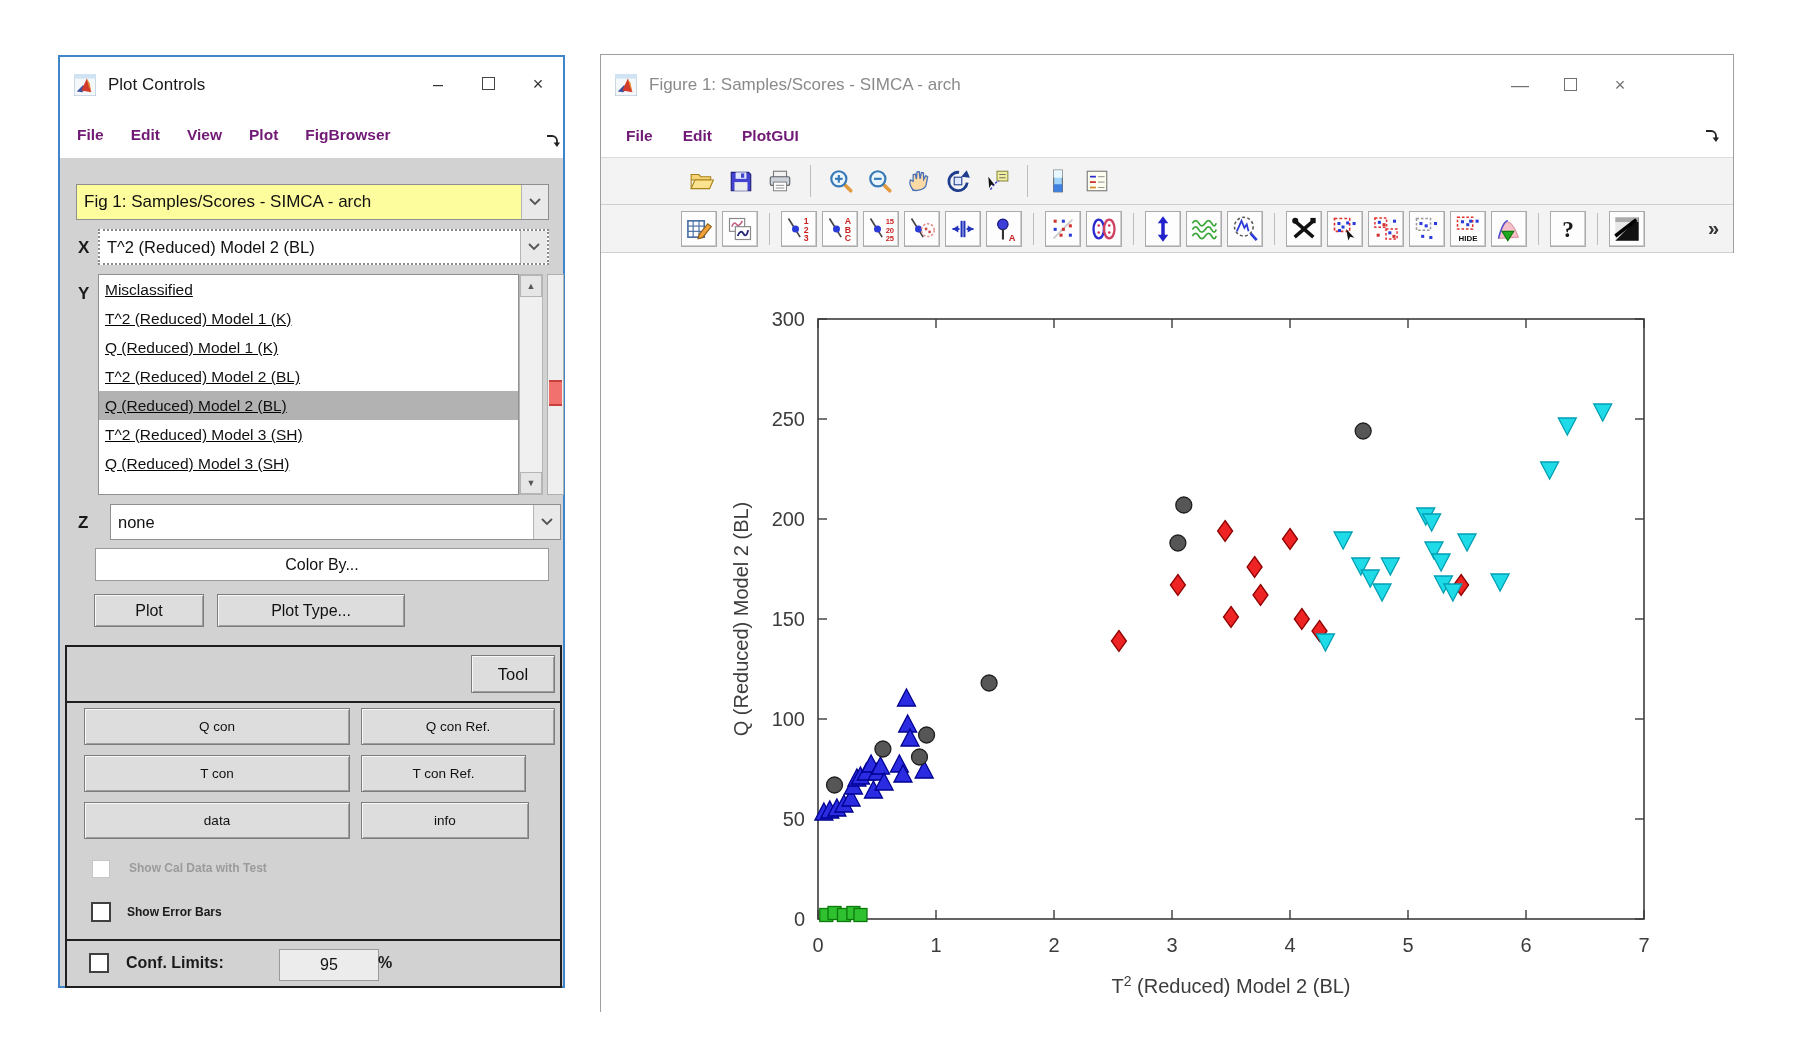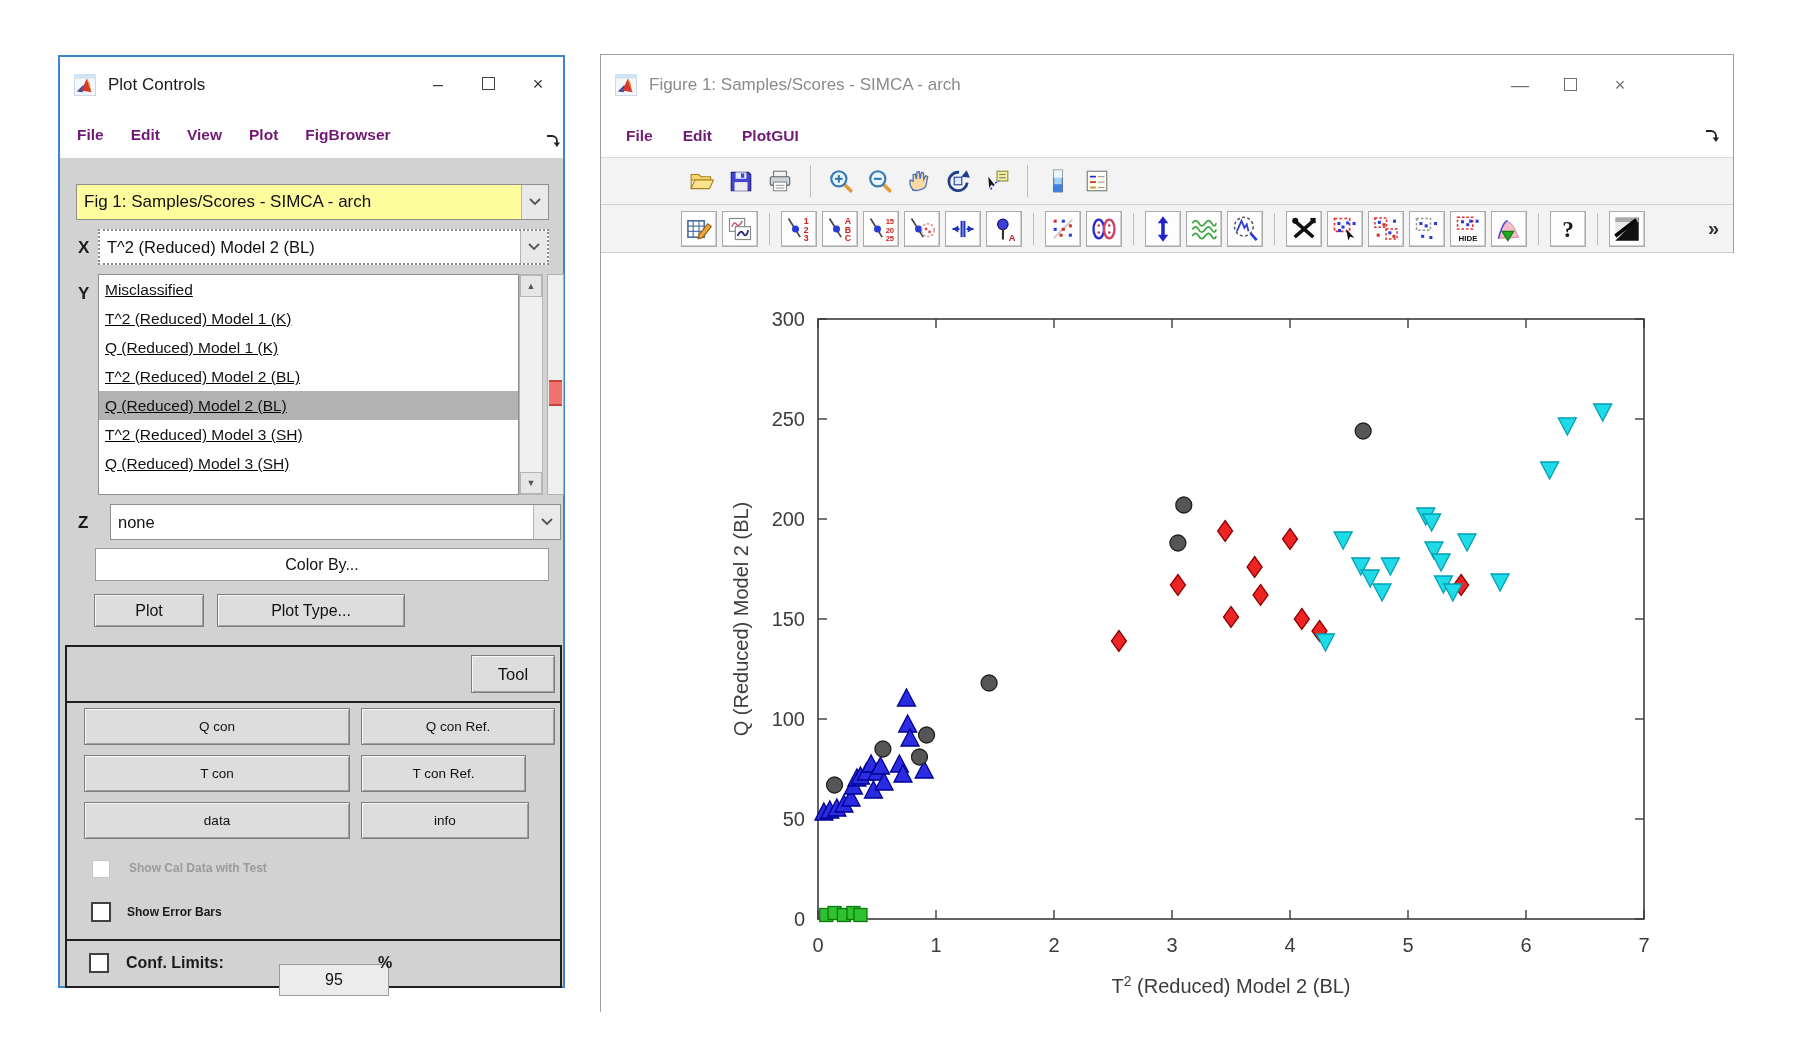--- a/index.html
+++ b/index.html
@@ -162,21 +162,21 @@
             <button class="btn small" style="left: 17px; top: 155px; width: 266px; height: 37px;">data</button>
             <button class="btn small" style="left: 294px; top: 155px; width: 168px; height: 37px;">info</button>
           </div>
         <span class="chk" style="left:25px;top:213px;width:18px;height:18px;border:1px solid #c6c6c6;"></span>
         <span class="chklabel" style="left:62px;top:214px;color:#9b9b9b;">Show Cal Data with Test</span>
         <span class="chk" style="left:24px;top:255px;width:20px;height:20px;border:2px solid #404040;"></span>
         <span class="chklabel" style="left:60px;top:258px;">Show Error Bars</span>
         <span class="gdivider" style="top:292px;"></span>
         <span class="chk" style="left:22px;top:306px;width:20px;height:20px;border:2px solid #404040;"></span>
         <span class="chklabel" style="left:59px;top:307px;font-size:16px;">Conf. Limits:</span>
-        <input class="numfield" style="left: 212px; top: 302px; width: 110px; height: 32px; margin-top: 15px;" value="95">
+        <input class="numfield" style="left: 212px; top: 302px; width: 100px; height: 32px;" value="95">
         <span class="chklabel" style="left:311px;top:307px;font-size:16px;">%</span>
       </div>
     </div>
   </section>
 
   <section class="win" id="fig-win">
     <div class="titlebar" id="fig-title">
       <span class="mlicon">
         <svg viewBox="0 0 24 24" width="22" height="22">
             <rect x="0" y="0" width="24" height="24" fill="#f4f8fb" stroke="#9db4c8"></rect>

